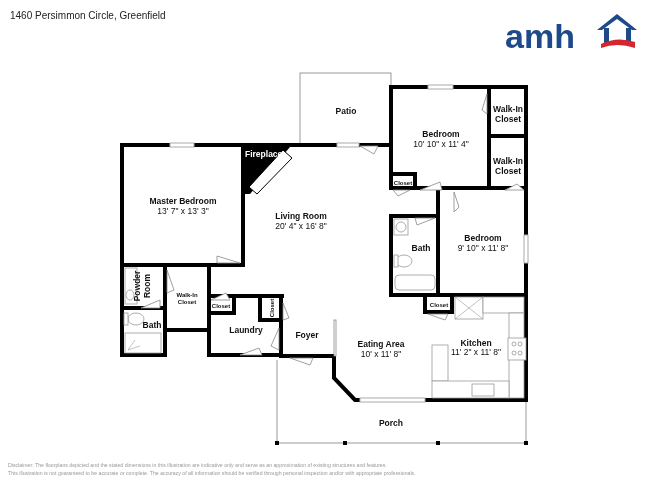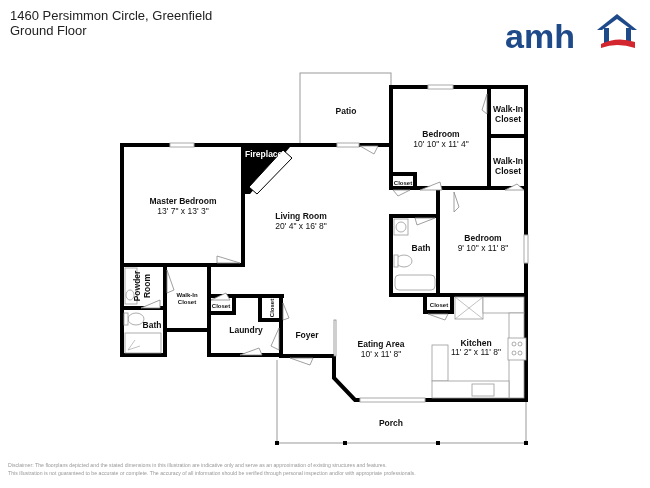--- a/index.html
+++ b/index.html
@@ -1,34 +1,33 @@
 <!DOCTYPE html>
 <html><head>
 <meta charset="utf-8">
 <style>
   html,body{margin:0;padding:0;background:#fff;}
   body{width:650px;height:488px;position:relative;overflow:hidden;font-family:"Liberation Sans",sans-serif;}
-  .hdr{position:absolute;left:10px;top:8px;font-size:13px;color:#222;line-height:15px;}
+  .hdr{position:absolute;left:10px;top:8px;font-size:10px;color:#222;line-height:15px;}
   .logo{position:absolute;left:505px;top:8px;width:135px;height:46px;}
   .plan{position:absolute;left:0;top:0;}
   .disc{position:absolute;left:8px;top:461px;font-size:5.2px;color:#999;line-height:8px;}
   .rl{font-family:"Liberation Sans",sans-serif;font-weight:bold;font-size:8.5px;fill:#111;}
   .rd{font-family:"Liberation Sans",sans-serif;font-size:8.5px;fill:#111;}
   .rs{font-family:"Liberation Sans",sans-serif;font-weight:bold;font-size:6px;fill:#111;}
   .w{stroke:#000;stroke-width:4;fill:none;stroke-linecap:square;}
   .t{stroke:#999;stroke-width:1;fill:none;}
   .door{stroke:#888;stroke-width:0.8;fill:#fff;}
   .win{stroke:#aaa;stroke-width:1;fill:#fff;}
 </style>
 </head>
 <body>
 
 <div class="hdr">
   <div>1460 Persimmon Circle, Greenfield</div>
-  <div>Ground Floor</div>
 </div>
 
 <svg class="logo" viewBox="0 0 135 46" width="135" height="46">
   <text x="0" y="40" font-family="Liberation Sans, sans-serif" font-weight="bold" font-size="34" fill="#1f4a8a">amh</text>
   <path d="M92 22 L112 6 L132 22 L127 22 L112 11 L97 22 Z" fill="#1f4a8a"></path>
   <rect x="99" y="20" width="5" height="16" fill="#1f4a8a"></rect>
   <rect x="121" y="20" width="5" height="16" fill="#1f4a8a"></rect>
   <path d="M96 36 Q112 28 130 34 L130 40 Q112 34 96 40 Z" fill="#d3262e"></path>
 </svg>
 

